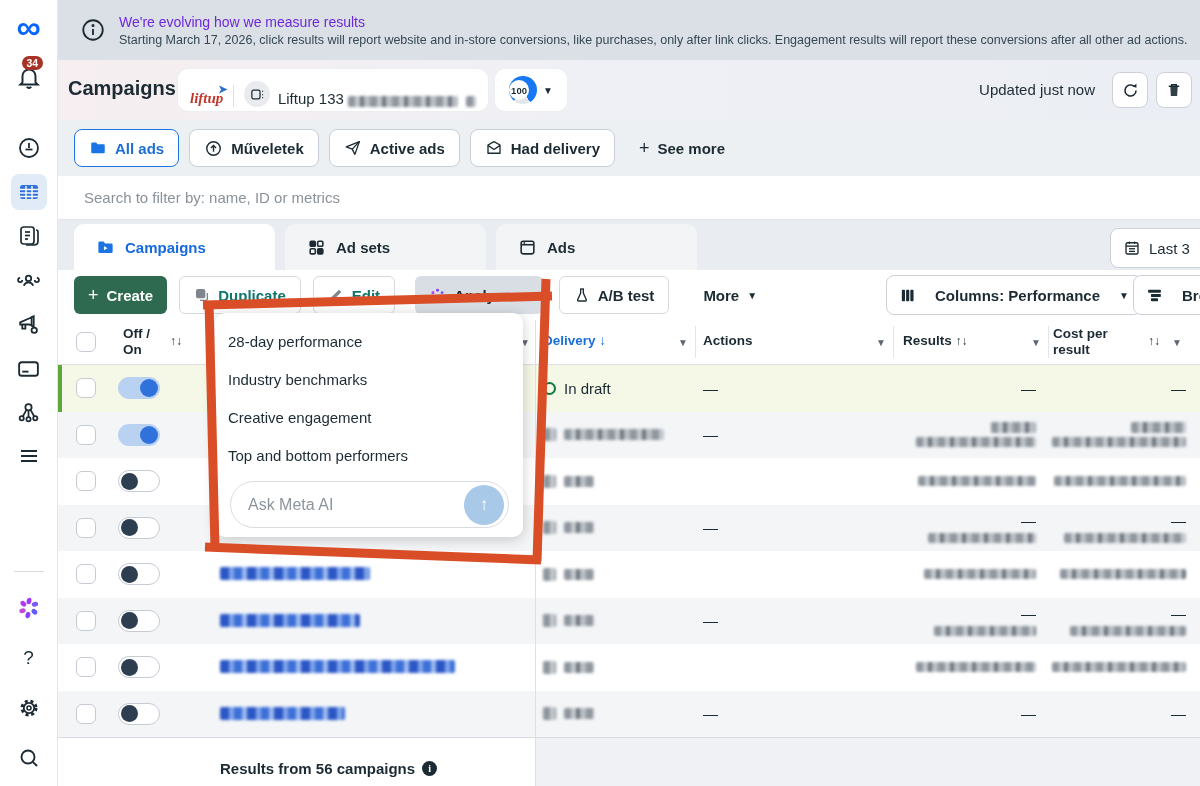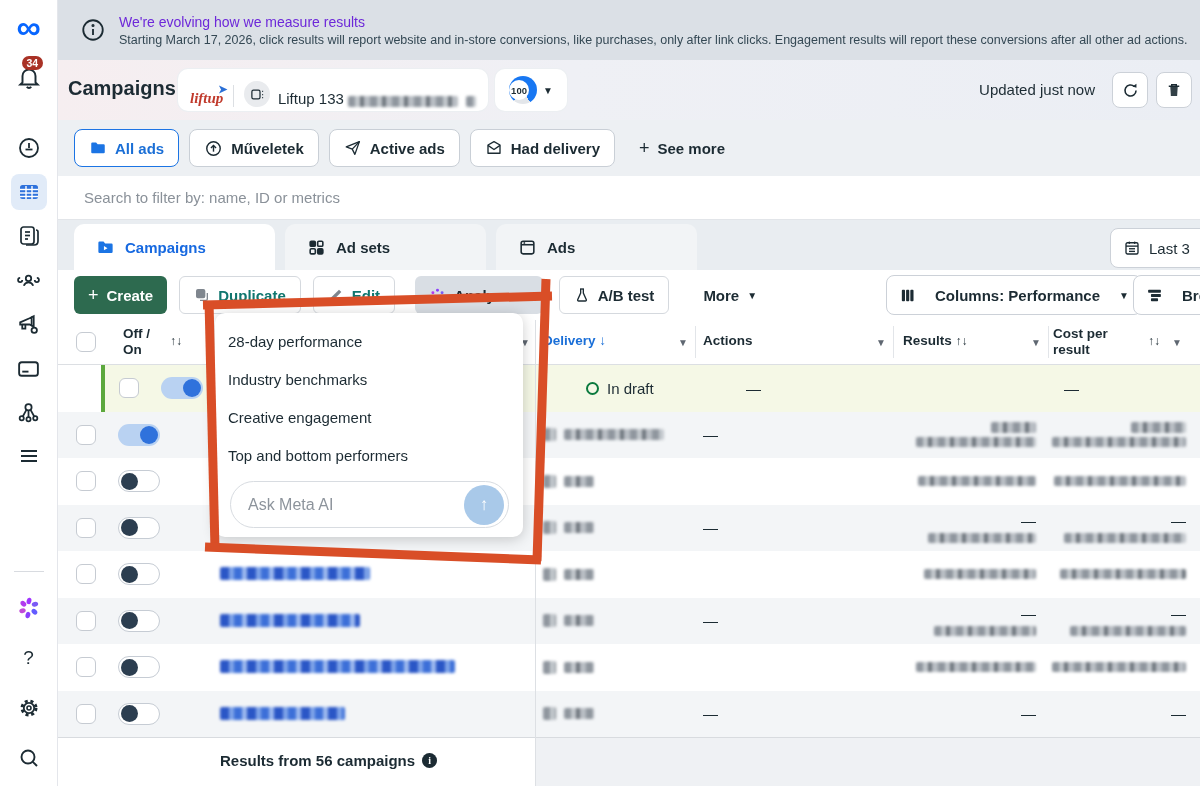--- a/index.html
+++ b/index.html
@@ -96,21 +96,21 @@
 
   
   .table-wrap { position:absolute; left:58px; right:0; top:320px; bottom:0; background:#fff; }
   .col-divider { position:absolute; left:477px; top:0; bottom:0; width:1px; background:#dde0e4; }
   .thead { position:relative; height:45px; border-bottom:1px solid #dcdfe3; background:#fff; font-size:13.5px; }
   .thead .sep { position:absolute; top:6px; bottom:6px; width:1px; background:#e2e5e9; }
   .th-label { font-weight:bold; }
   .sort { font-size:12px; color:#1c2b33; }
   .trow { position:relative; height:46.5px; }
   .trow.gray { background:#f3f5f7; }
-  .trow.draft { background:#f5f8e6;margin-left:43px; }
+  .trow.draft { background:#f5f8e6; }
   .draft-bar { position:absolute; left:0; top:0; bottom:0; width:4px; background:#5ca83d; }
   .cbox { position:absolute; left:18px; top:50%; margin-top:-10px; width:20px; height:20px;
     border:1.5px solid #c6cbd2; border-radius:6px; background:#fff; }
   .toggle { position:absolute; left:60px; top:50%; margin-top:-11px; width:42px; height:22px; border-radius:11px; }
   .toggle.on { background:#b9d2f2; }
   .toggle.on::after { content:""; position:absolute; right:2px; top:2px; width:18px; height:18px;
     border-radius:50%; background:#2f72dc; }
   .toggle.off { background:#fff; border:1.5px solid #c6ccd4; }
   .toggle.off::after { content:""; position:absolute; left:2px; top:1.5px; width:17px; height:17px;
     border-radius:50%; background:#2c3e50; }
@@ -123,21 +123,21 @@
   .dl-cell { position:absolute; left:485px; top:0; bottom:0; display:flex; align-items:center; gap:8px; font-size:15px; }
   .draft-ring { width:13px; height:13px; border:2px solid #0b7a3e; border-radius:50%; }
   .act-cell { position:absolute; left:645px; top:0; bottom:0; display:flex; align-items:center; font-size:15px; }
   .num-cell { position:absolute; top:0; bottom:0; display:flex; flex-direction:column; justify-content:center;
     align-items:flex-end; gap:4px; font-size:15px; }
   .num-cell.results { left:835px; width:143px; }
   .num-cell.cost { left:990px; width:138px; }
   .sub { height:10px; }
   .tfoot { position:relative; height:49px; background:#fff; border-top:1px solid #d8dbdf; }
   .tfoot-right { position:absolute; left:477px; right:0; top:0; bottom:0; background:#eff1f4; }
-  .tfoot-text { position:absolute; left:162px; top:14px; font-size:15px; font-weight:bold;
+  .tfoot-text { position:absolute; left:162px; top:22px; font-size:15px; font-weight:bold;
     display:flex; align-items:center; gap:7px; }
   .info-dot { width:15px; height:15px; border-radius:50%; background:#1c2b33; color:#fff; font-size:10px;
     font-weight:bold; display:flex; align-items:center; justify-content:center;
     font-family:"Liberation Serif","DejaVu Serif",serif; }
 
   
   .dropdown { position:absolute; left:215px; top:313px; width:308px; height:224px; background:#fff;
     border-radius:10px; box-shadow:0 2px 14px rgba(0,0,0,.2); z-index:50; padding-top:9px; }
   .dd-item { height:38px; display:flex; align-items:center; padding-left:13px; font-size:15px; color:#1c2b33; }
   .dd-inputwrap { margin:7px 14px 0 15px; height:47px; border:1.5px solid #d8dce1; border-radius:24px;

